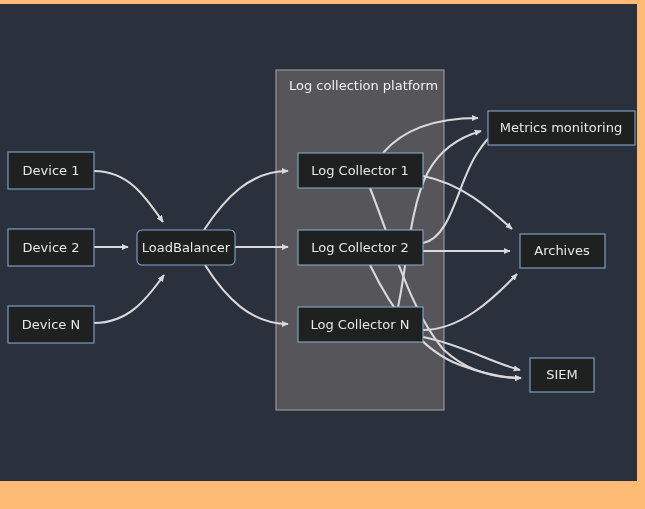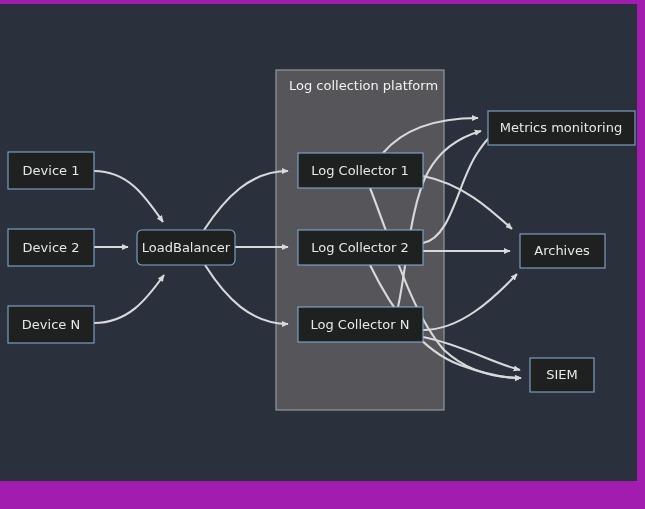--- a/index.html
+++ b/index.html
@@ -10,21 +10,21 @@
   body {
     width: 645px;
     height: 509px;
     overflow: hidden;
     font-family: "DejaVu Sans", "Liberation Sans", sans-serif;
   }
   #canvas {
     position: relative;
     width: 645px;
     height: 509px;
-    background: #a21caf;
+    background: #fdba74;
   }
   #diagram-surface {
     position: absolute;
     left: 0;
     top: 4px;
     width: 637px;
     height: 477px;
     background: #2b303d;
   }
   svg#flow {

